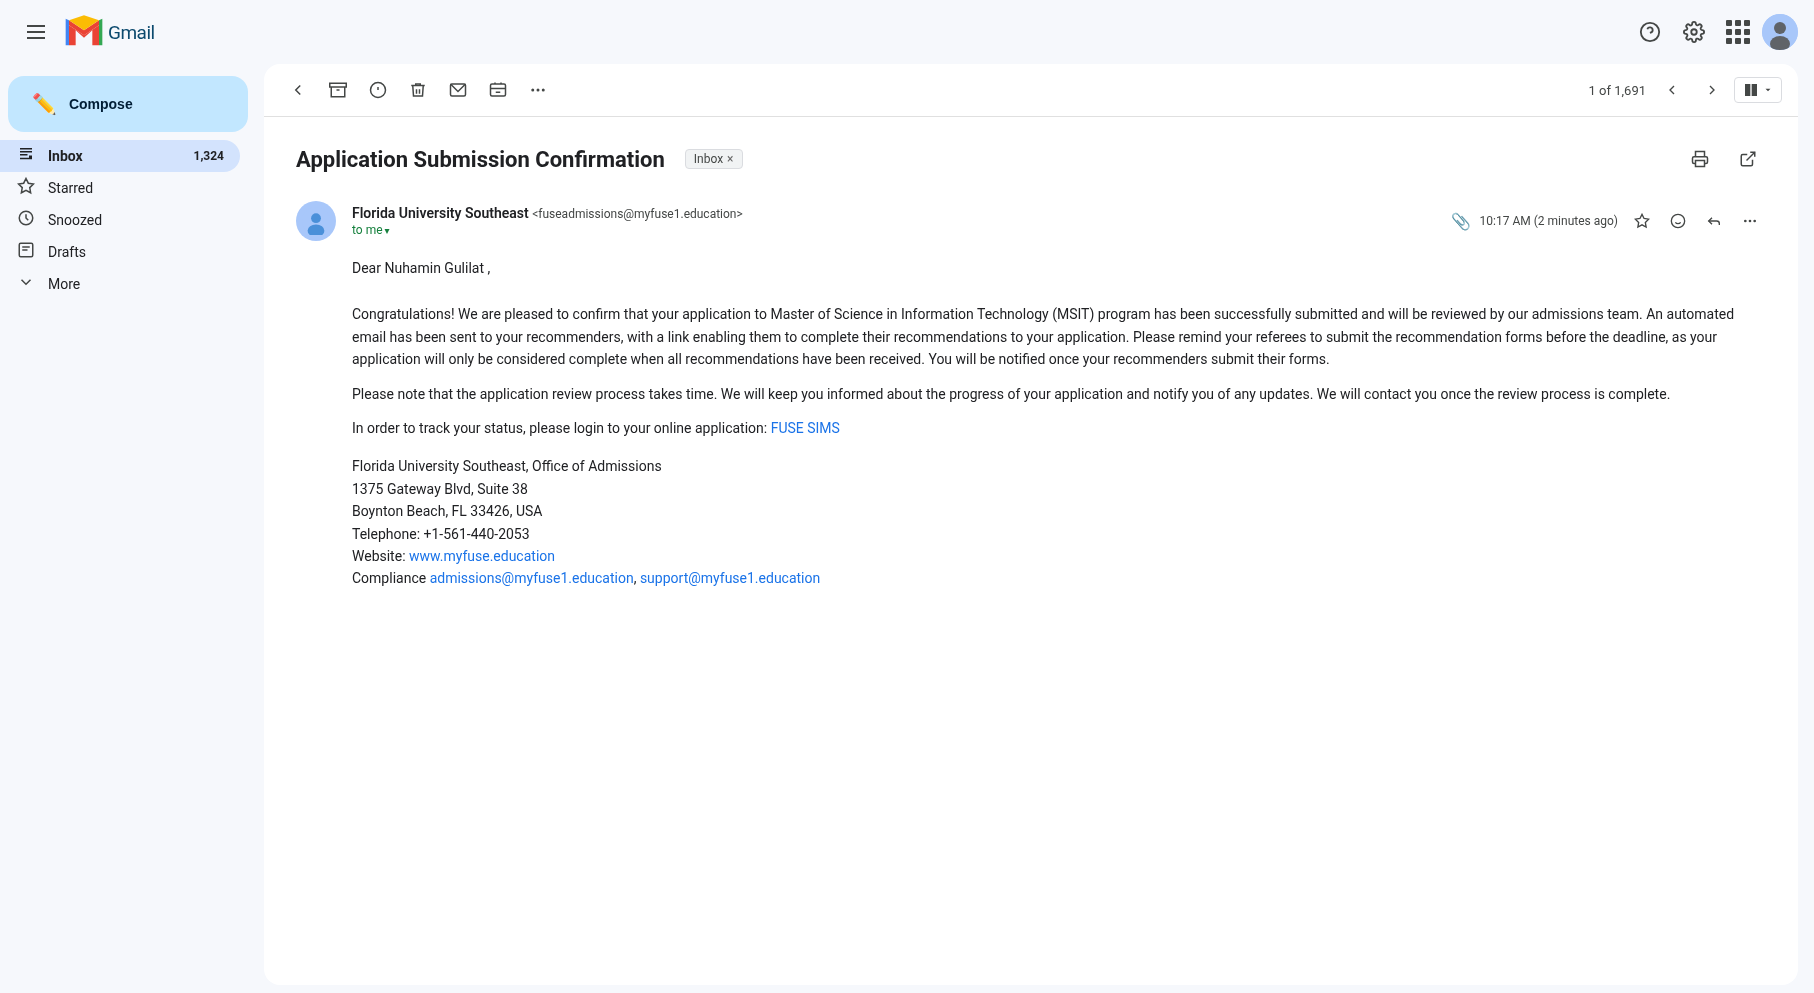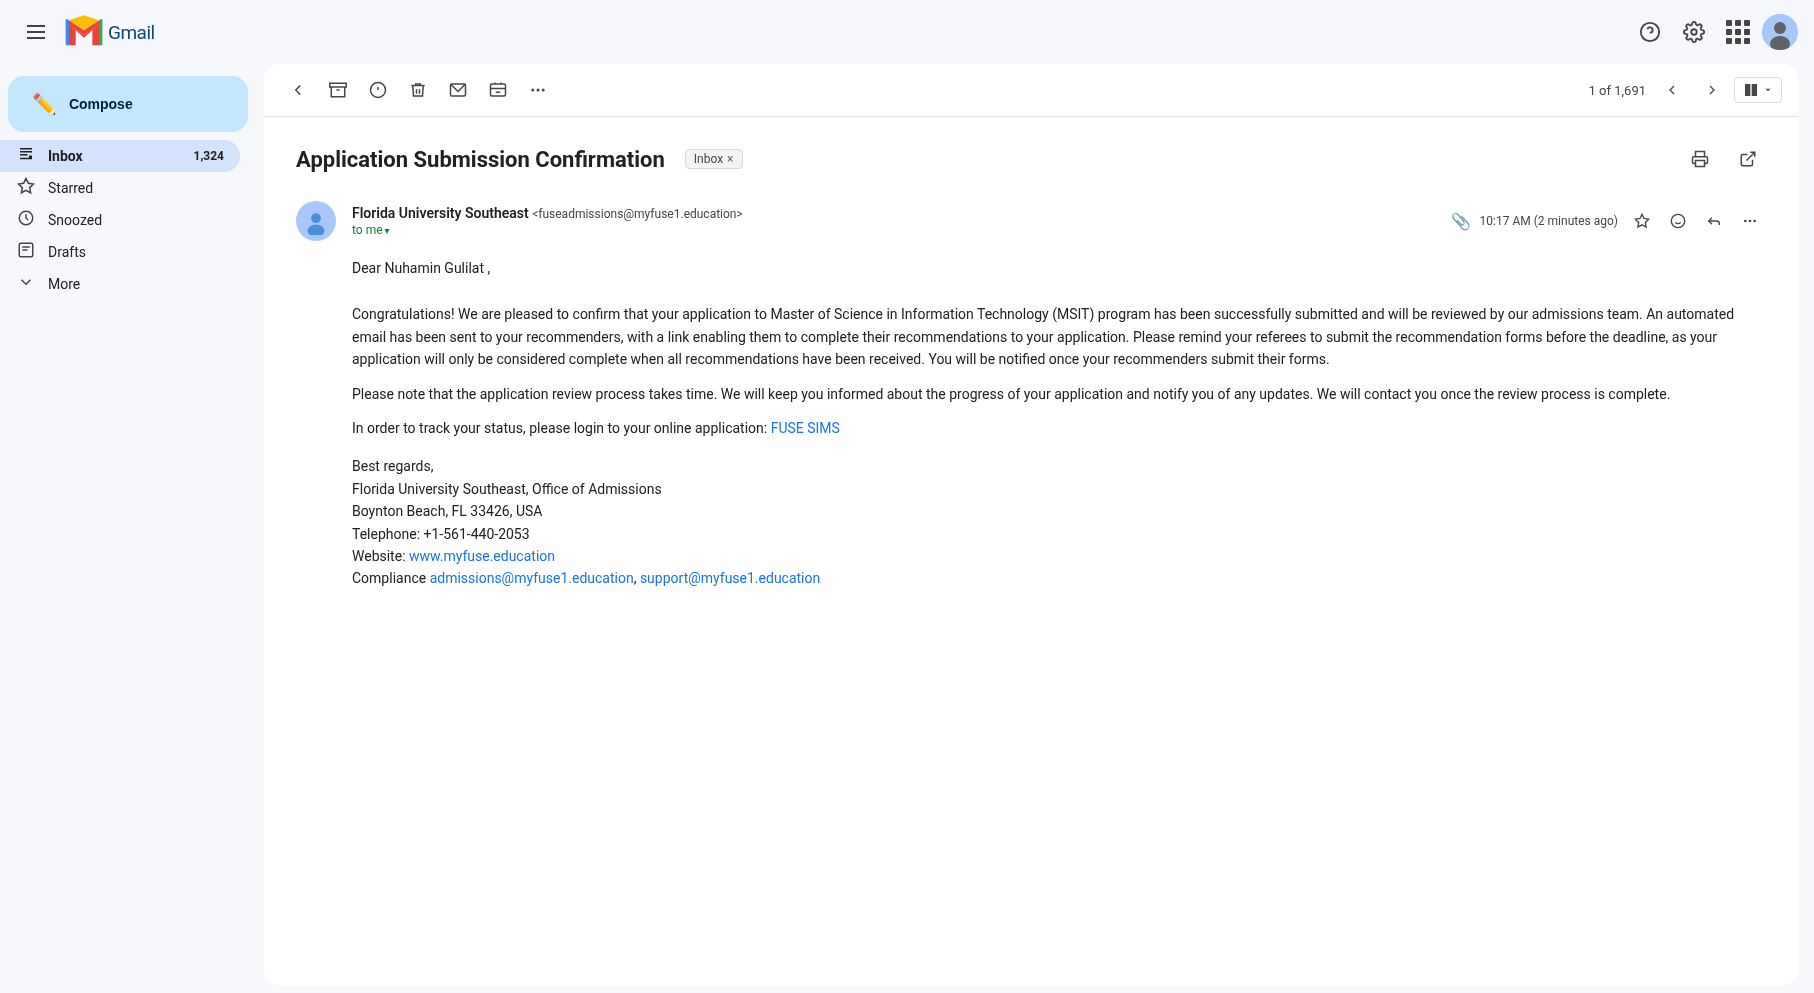--- a/index.html
+++ b/index.html
@@ -362,22 +362,22 @@
       </div>
 
       <div class="email-body">
         <p class="greeting">Dear Nuhamin Gulilat ,</p>
         <p>Congratulations! We are pleased to confirm that your application to Master of Science in Information Technology (MSIT) program has been successfully submitted and will be reviewed by our admissions team. An automated email has been sent to your recommenders, with a link enabling them to complete their recommendations to your application. Please remind your referees to submit the recommendation forms before the deadline, as your application will only be considered complete when all recommendations have been received. You will be notified once your recommenders submit their forms.</p>
         <p>Please note that the application review process takes time. We will keep you informed about the progress of your application and notify you of any updates. We will contact you once the review process is complete.</p>
         <p>
           <span>In order to track your status, please login to your online application: </span><a href="#">FUSE SIMS</a>
         </p>
         <div class="signature">
-          <span class="sig-line">Best regards,</span>
           <span class="sig-line">Florida University Southeast, Office of Admissions</span>
+          <span class="sig-line">1375 Gateway Blvd, Suite 38</span>
           <span class="sig-line">Boynton Beach, FL 33426, USA</span>
           <span class="sig-line">Telephone: +1-561-440-2053</span>
           <span class="sig-line">
             <span>Website: </span><a href="#">www.myfuse.education</a>
           </span>
           <span class="sig-line">
             <span>Compliance </span><a href="#">admissions@myfuse1.education</a><span>, </span><a href="#">support@myfuse1.education</a>
           </span>
         </div>
       </div>

